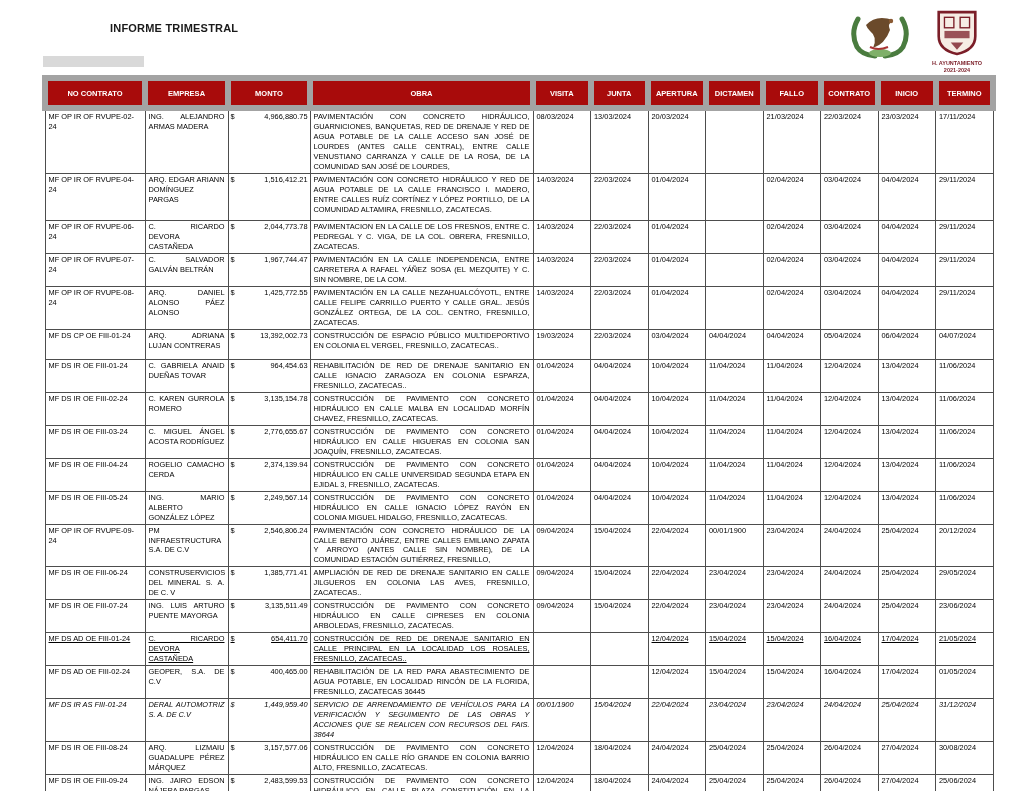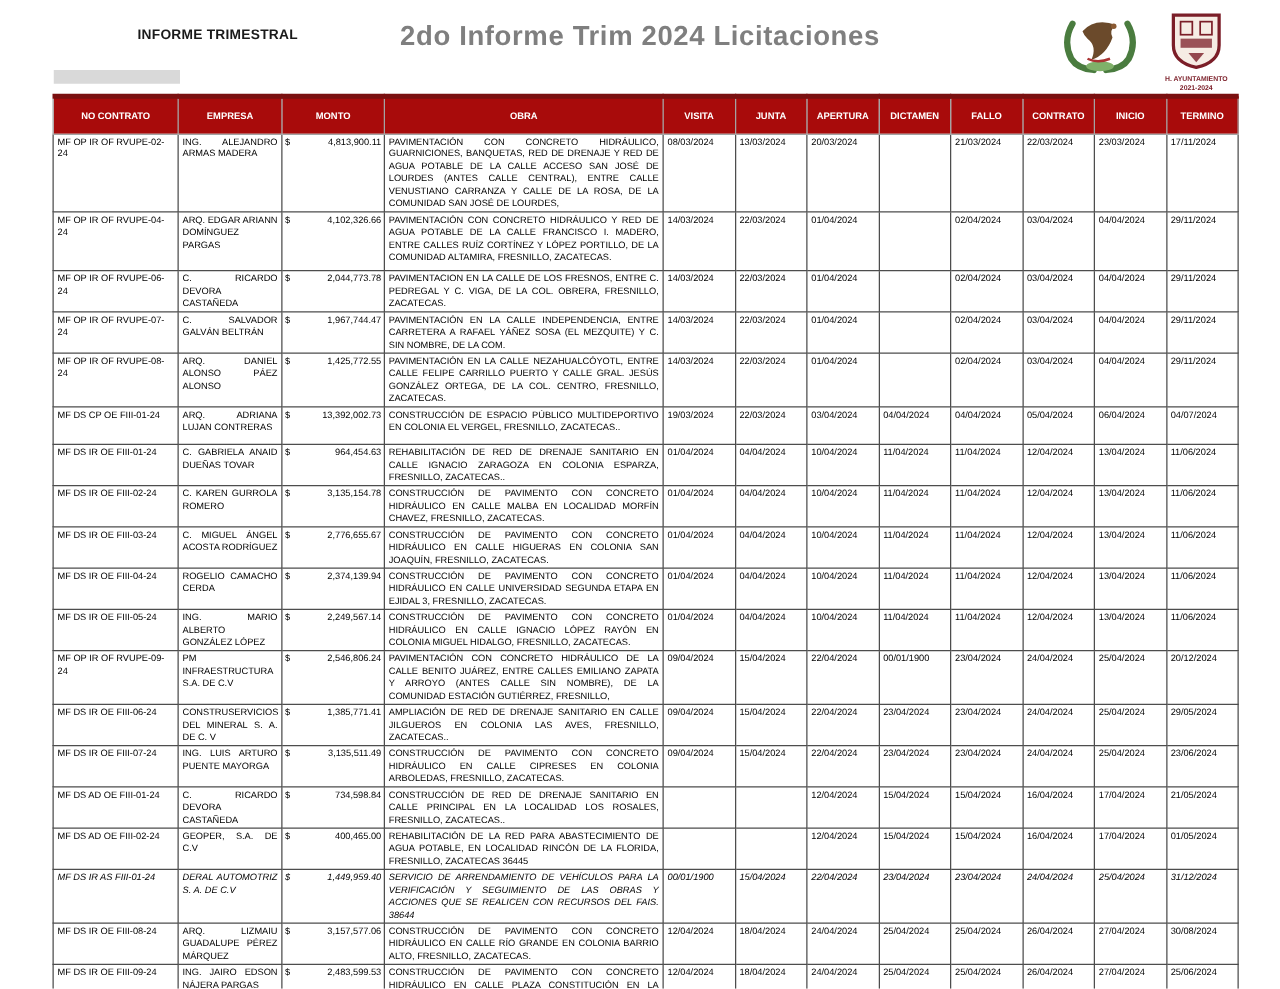--- a/index.html
+++ b/index.html
@@ -19,38 +19,37 @@
 
   .lic-table { position:absolute; left:42px; top:75px; width:948px; border-collapse:collapse; table-layout:fixed;
                border-top:4px solid var(--top-border,#7a1010); border-left:1px solid #4d4d4d; border-right:1px solid #4d4d4d; border-bottom:1px solid #4d4d4d; }
   .lic-table col.c-contract { width:100px; }
   .lic-table col.c-company  { width:83px; }
   .lic-table col.c-amount   { width:82px; }
   .lic-table col.c-work     { width:223px; }
   .lic-table col.c-date     { width:57.5px; }
 
   .lic-table th { background:var(--header-bg,#a80b0b); color:#ffffff; font-size:7.5px; font-weight:bold;
-                  height:30px; text-align:center; vertical-align:middle; border:1px solid #a3a3a3; padding:2px; }
+                  height:30px; text-align:center; vertical-align:middle; border:6px solid #a3a3a3; padding:2px; }
   .lic-table td { font-size:7.4px; line-height:1.35; color:#000; border:1px solid #4d4d4d;
                   vertical-align:top; padding:1px 3px; overflow:hidden; }
   td.contract { text-align:left; }
   td.company  { text-align:justify; }
   td.monto    { padding:1px 2px; }
   .monto-inner { display:flex; justify-content:space-between; }
   .monto-inner .amt { text-align:right; }
   td.work { text-align:justify; }
   td.date { text-align:left; }
 </style>
 </head>
 <body>
 
 <div class="page">
 
   <div class="report-label">INFORME TRIMESTRAL</div>
-  <div class="report-title">2do Informe Trim 2024 Licitaciones</div>
 
   <div class="logos">
     <span class="seal">
       <svg viewBox="0 0 64 48" width="64" height="50">
         <path d="M10,8 Q2,22 9,36 Q14,44 27,45" fill="none" stroke="#4a7c3f" stroke-width="5" stroke-linecap="round"></path>
         <path d="M54,8 Q62,22 55,36 Q50,44 37,45" fill="none" stroke="#4a7c3f" stroke-width="5" stroke-linecap="round"></path>
         <ellipse cx="32" cy="42" rx="11" ry="4" fill="#7fb069"></ellipse>
         <path d="M18,14 Q28,3 45,9 Q39,13 42,19 Q37,33 25,37 Q30,26 22,20 Q19,17 18,14 Z" fill="#6b4a2b"></path>
         <circle cx="43" cy="10" r="2.2" fill="#8a5a33"></circle>
         <path d="M22,36 Q30,40 40,36" fill="none" stroke="#a33" stroke-width="2"></path>
@@ -104,40 +103,40 @@
           <th>TERMINO</th>
         </tr>
     </thead>
     <tbody>
         <tr style="height: 47px;">
           <td class="contract">MF OP IR OF RVUPE-02-24</td>
           <td class="company">ING. ALEJANDRO ARMAS MADERA</td>
           <td class="monto">
             <div class="monto-inner">
               <span class="cur">$</span>
-              <span class="amt">4,813,900.11</span>
+              <span class="amt">4,966,880.75</span>
             </div>
           </td>
           <td class="work">PAVIMENTACIÓN CON CONCRETO HIDRÁULICO, GUARNICIONES, BANQUETAS, RED DE DRENAJE Y RED DE AGUA POTABLE DE LA CALLE ACCESO SAN JOSÉ DE LOURDES (ANTES CALLE CENTRAL), ENTRE CALLE VENUSTIANO CARRANZA Y CALLE DE LA ROSA, DE LA COMUNIDAD SAN JOSÉ DE LOURDES,</td>
           <td class="date">08/03/2024</td>
           <td class="date">13/03/2024</td>
           <td class="date">20/03/2024</td>
           <td class="date"></td>
           <td class="date">21/03/2024</td>
           <td class="date">22/03/2024</td>
           <td class="date">23/03/2024</td>
           <td class="date">17/11/2024</td>
         </tr>
         <tr style="height: 47px;">
           <td class="contract">MF OP IR OF RVUPE-04-24</td>
           <td class="company">ARQ. EDGAR ARIANN DOMÍNGUEZ PARGAS</td>
           <td class="monto">
             <div class="monto-inner">
               <span class="cur">$</span>
-              <span class="amt">4,102,326.66</span>
+              <span class="amt">1,516,412.21</span>
             </div>
           </td>
           <td class="work">PAVIMENTACIÓN CON CONCRETO HIDRÁULICO Y RED DE AGUA POTABLE DE LA CALLE FRANCISCO I. MADERO, ENTRE CALLES RUÍZ CORTÍNEZ Y LÓPEZ PORTILLO, DE LA COMUNIDAD ALTAMIRA, FRESNILLO, ZACATECAS.</td>
           <td class="date">14/03/2024</td>
           <td class="date">22/03/2024</td>
           <td class="date">01/04/2024</td>
           <td class="date"></td>
           <td class="date">02/04/2024</td>
           <td class="date">03/04/2024</td>
           <td class="date">04/04/2024</td>
@@ -364,27 +363,27 @@
           <td class="work">CONSTRUCCIÓN DE PAVIMENTO CON CONCRETO HIDRÁULICO EN CALLE CIPRESES EN COLONIA ARBOLEDAS, FRESNILLO, ZACATECAS.</td>
           <td class="date">09/04/2024</td>
           <td class="date">15/04/2024</td>
           <td class="date">22/04/2024</td>
           <td class="date">23/04/2024</td>
           <td class="date">23/04/2024</td>
           <td class="date">24/04/2024</td>
           <td class="date">25/04/2024</td>
           <td class="date">23/06/2024</td>
         </tr>
-        <tr style="height: 26px;">
+        <tr style="height: 26px; text-decoration: underline;">
           <td class="contract">MF DS AD OE FIII-01-24</td>
           <td class="company">C. RICARDO DEVORA CASTAÑEDA</td>
           <td class="monto">
             <div class="monto-inner">
               <span class="cur">$</span>
-              <span class="amt">734,598.84</span>
+              <span class="amt">654,411.70</span>
             </div>
           </td>
           <td class="work">CONSTRUCCIÓN DE RED DE DRENAJE SANITARIO EN CALLE PRINCIPAL EN LA LOCALIDAD LOS ROSALES, FRESNILLO, ZACATECAS..</td>
           <td class="date"></td>
           <td class="date"></td>
           <td class="date">12/04/2024</td>
           <td class="date">15/04/2024</td>
           <td class="date">15/04/2024</td>
           <td class="date">16/04/2024</td>
           <td class="date">17/04/2024</td>

